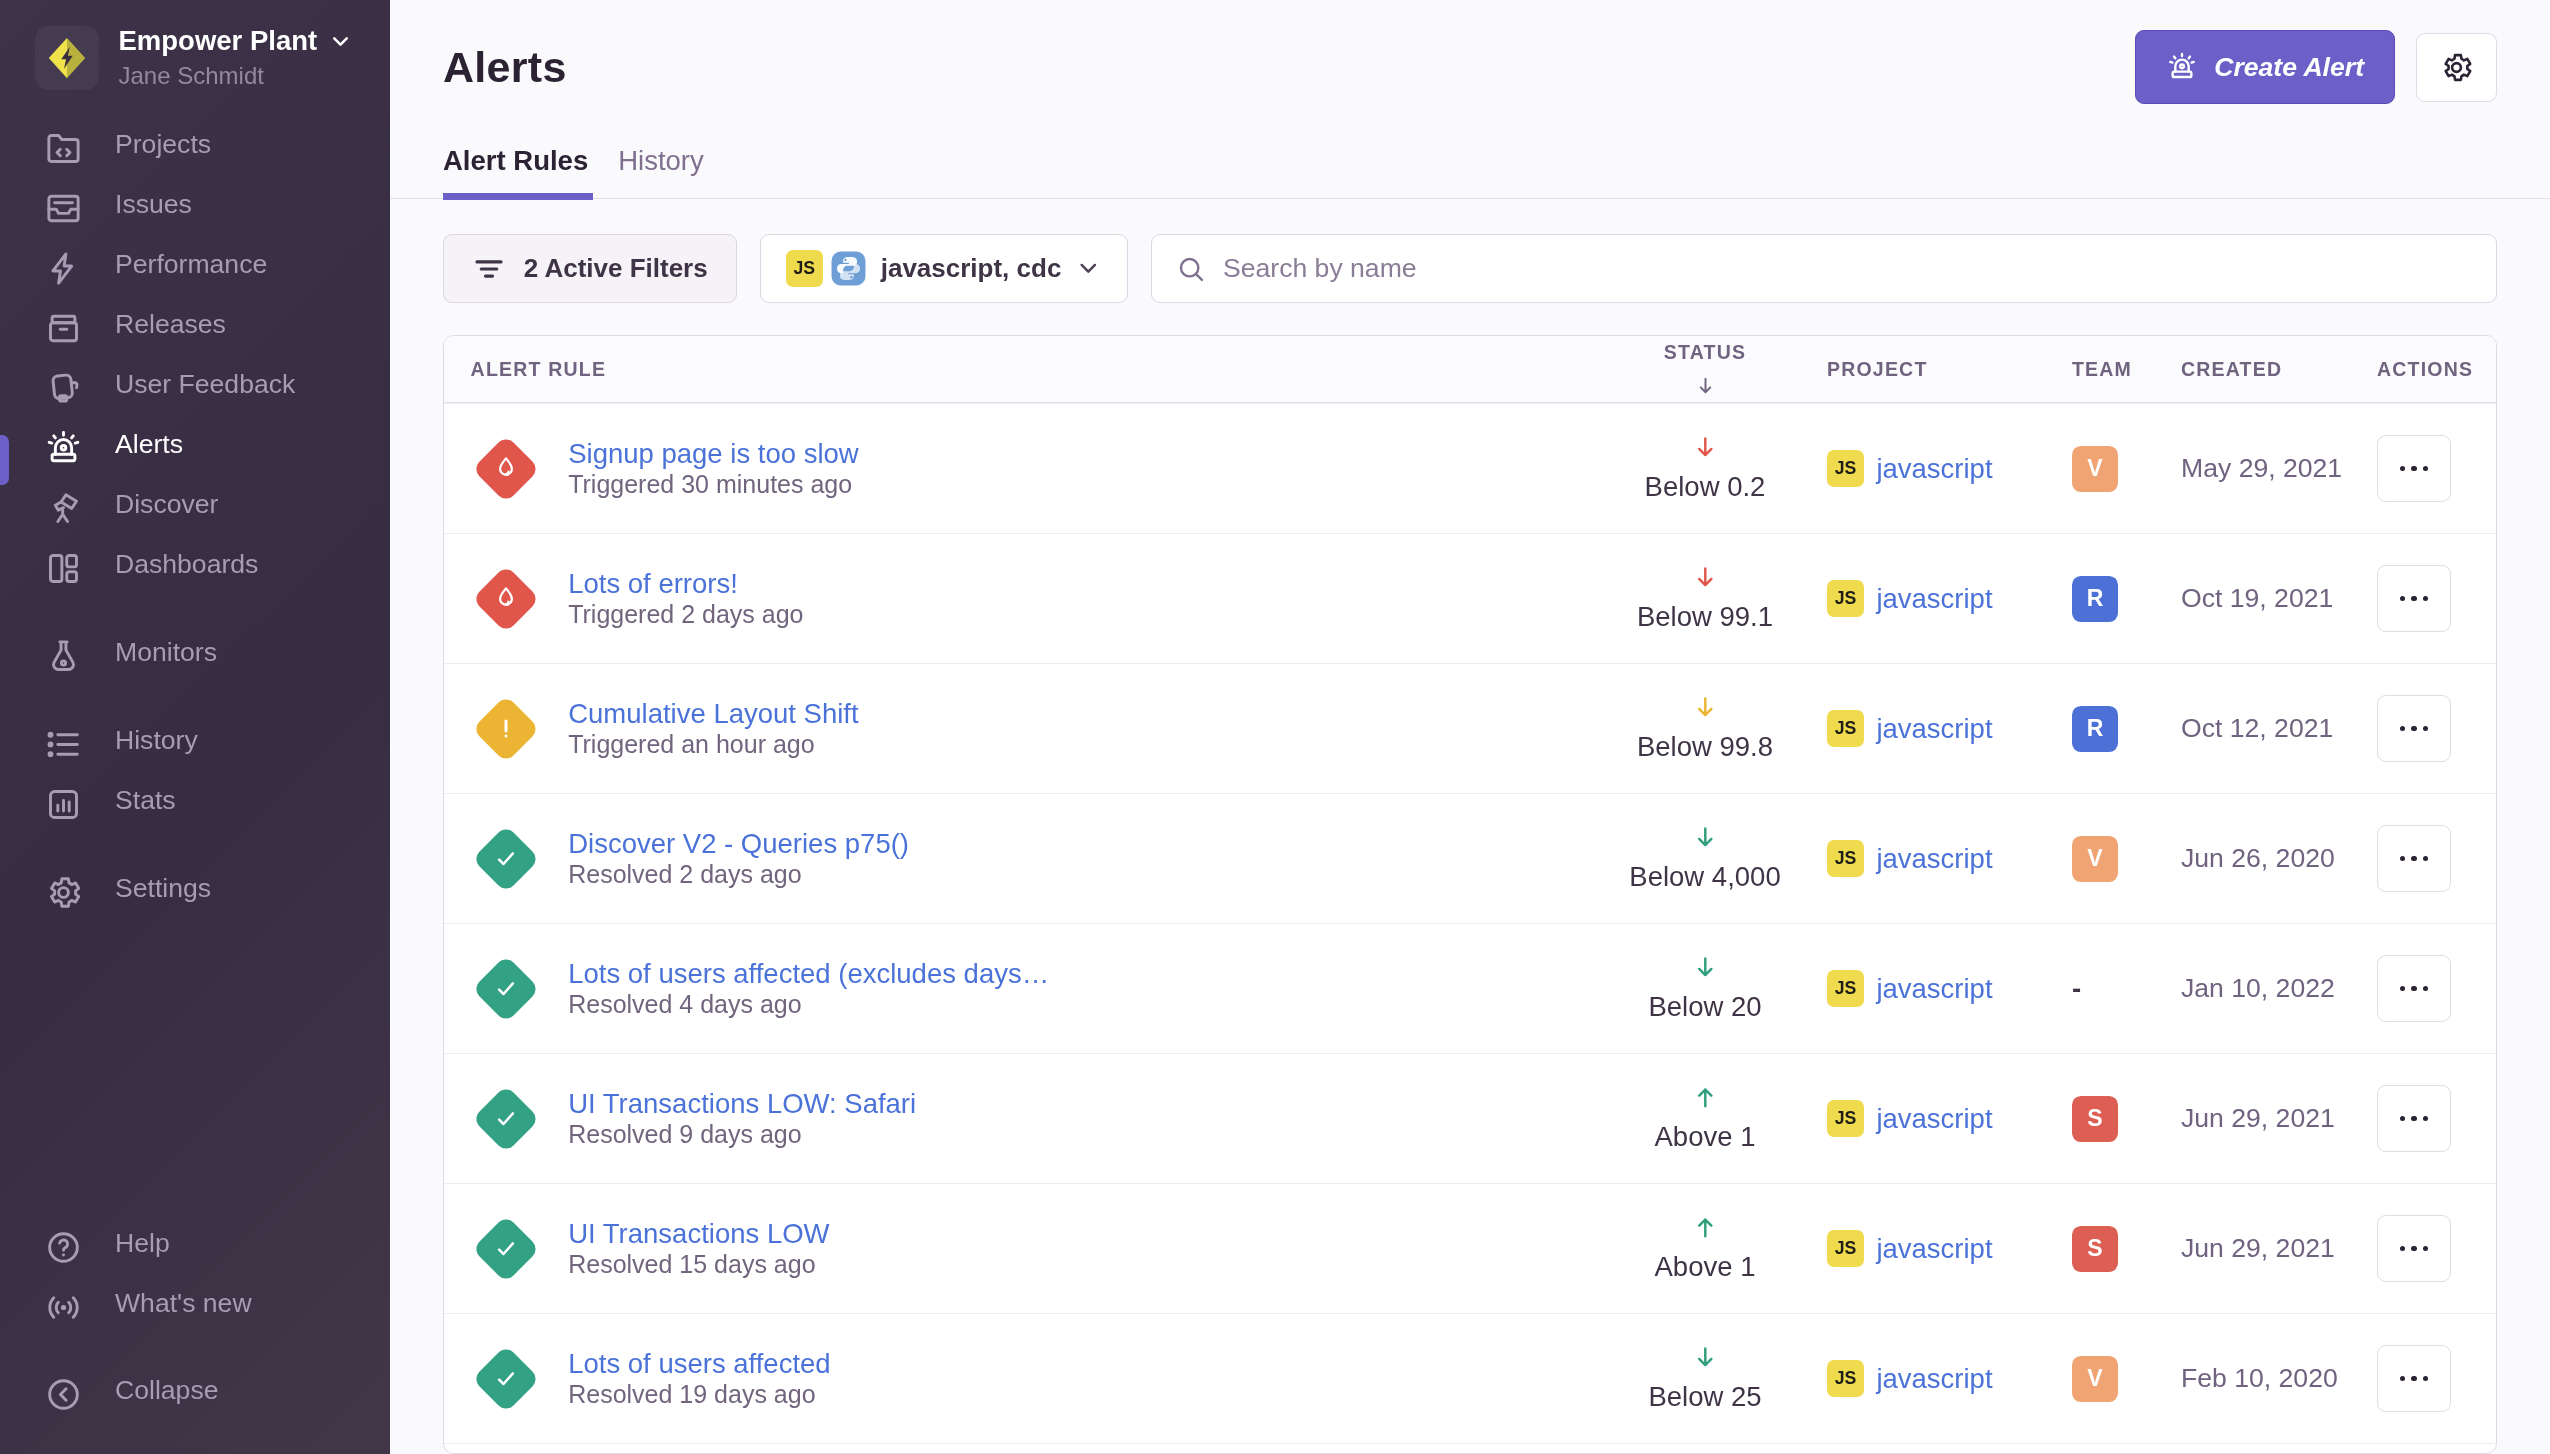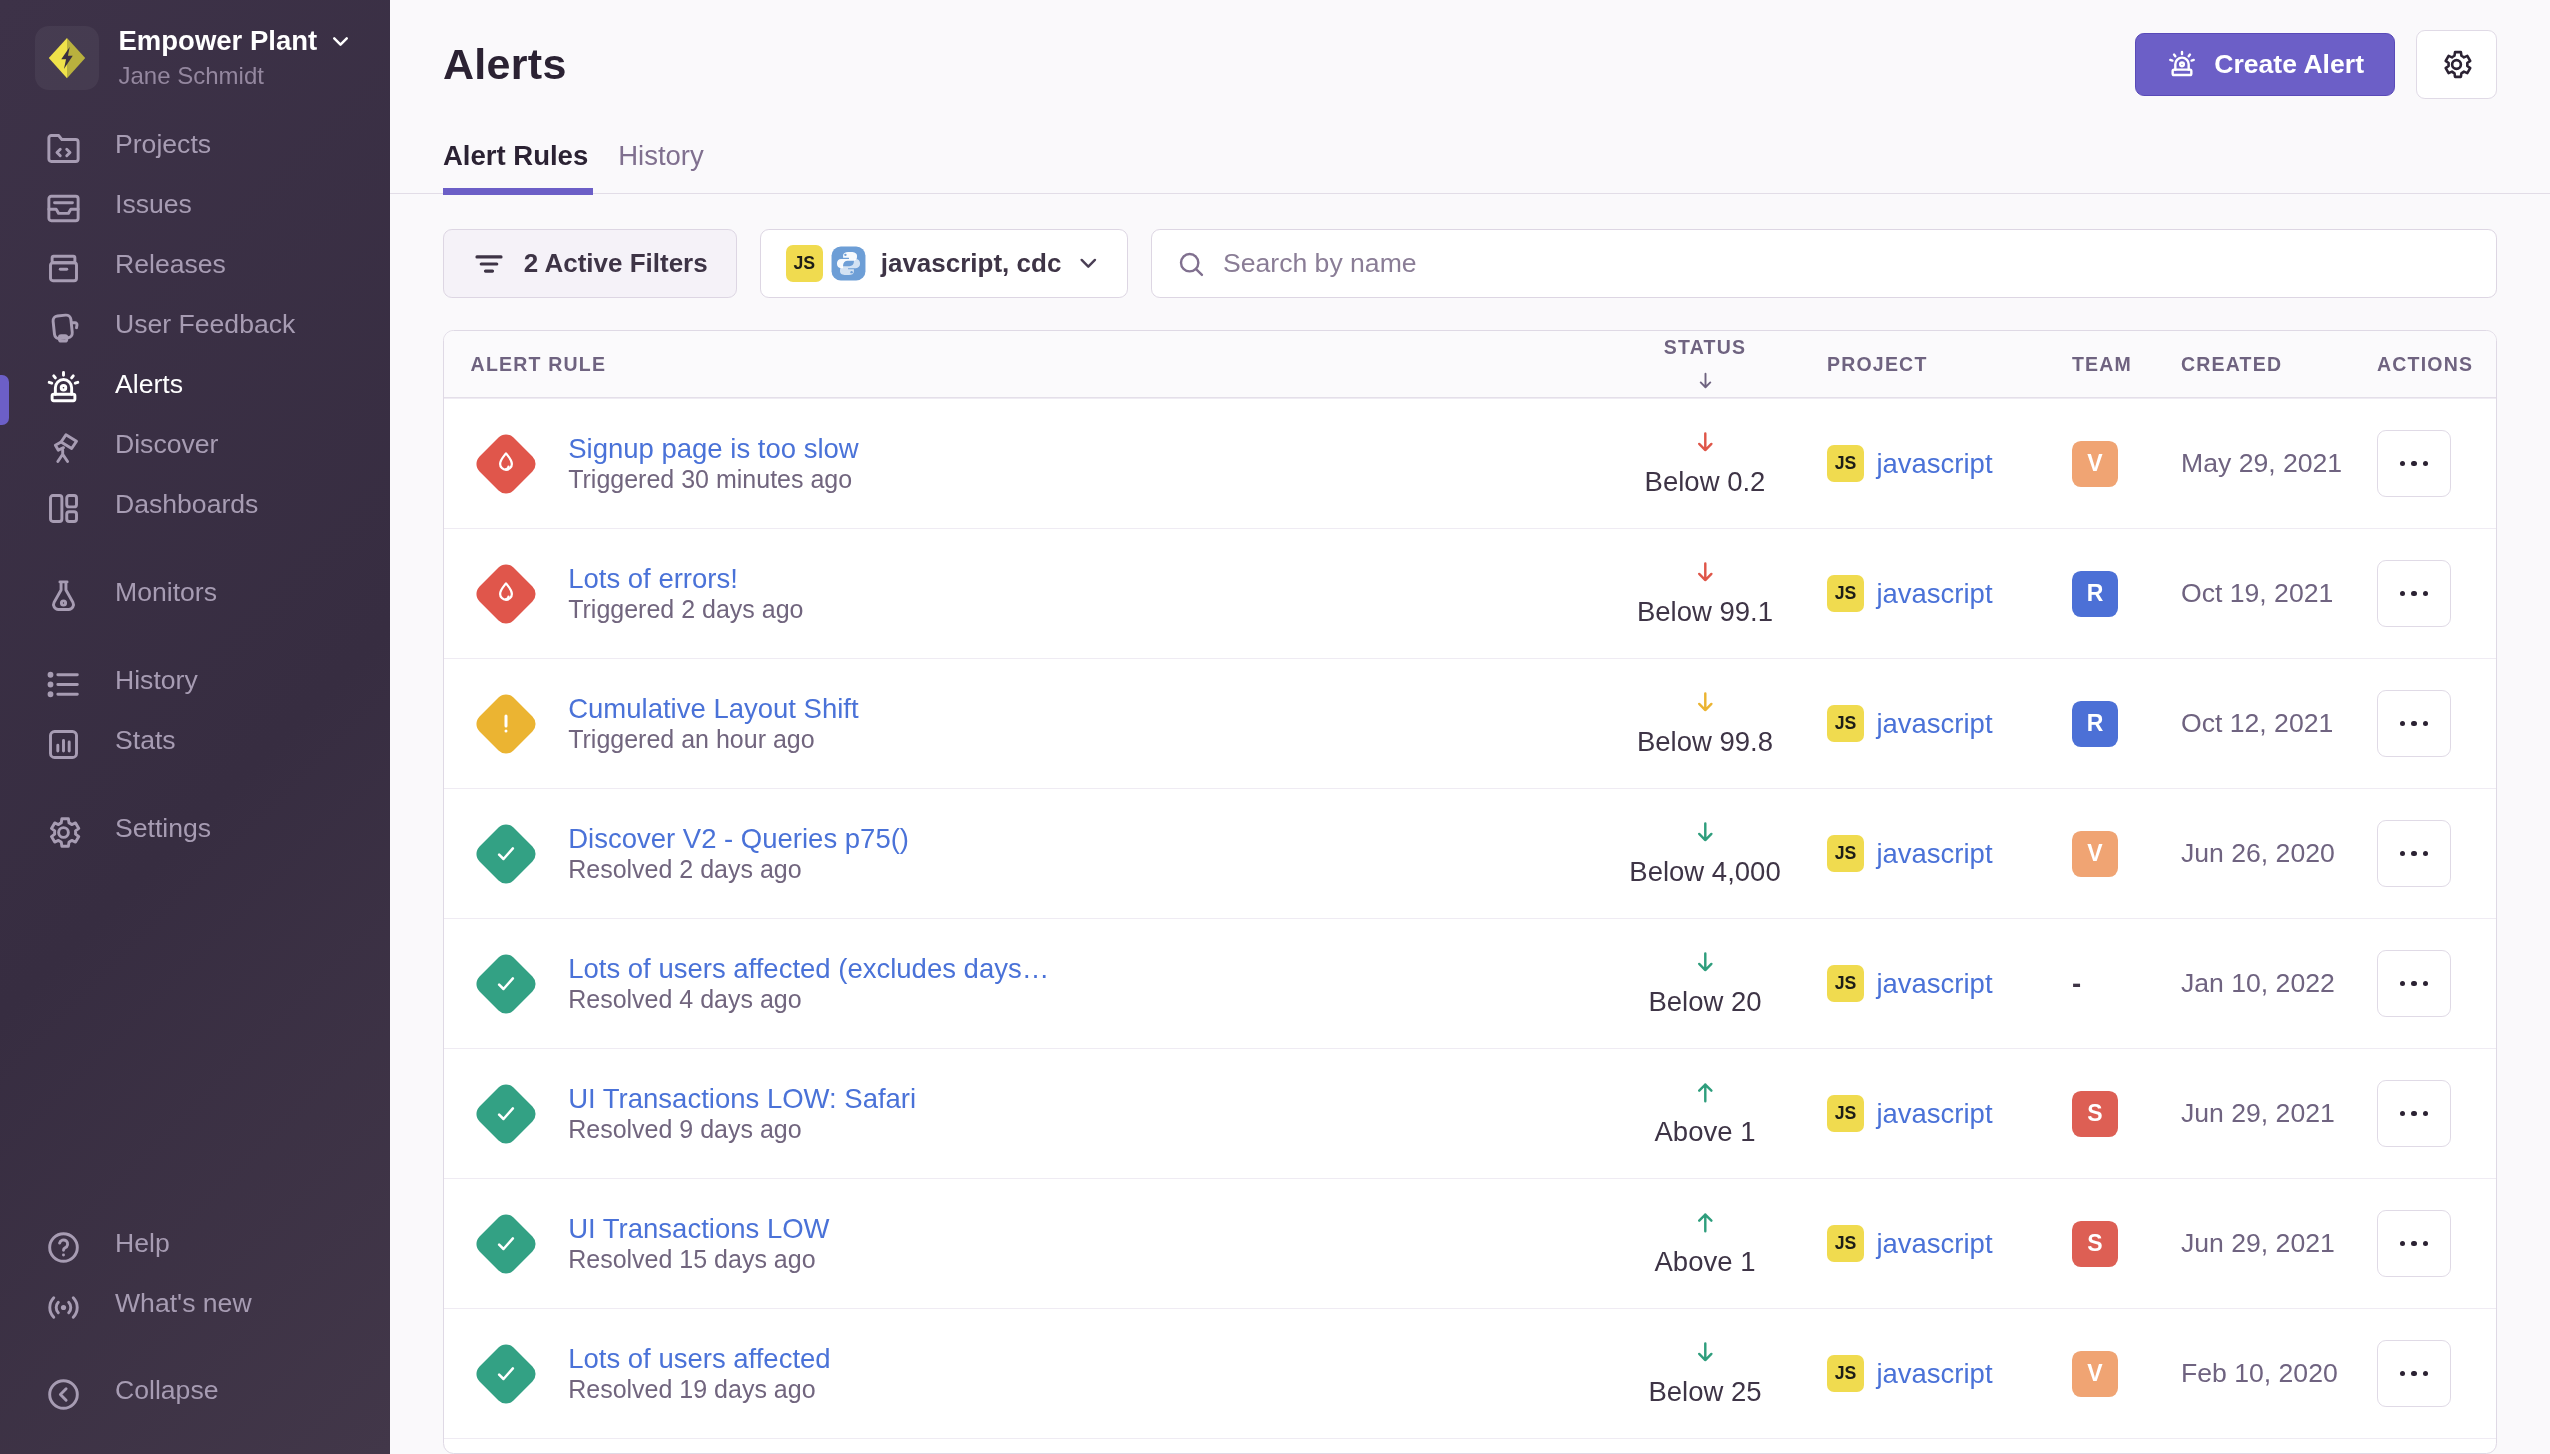--- a/index.html
+++ b/index.html
@@ -51,24 +51,25 @@
 
   
   .main { flex:1; display:flex; flex-direction:column; min-width:0; }
 
   .page-head { padding:30px 53px 0 53px; border-bottom:1.8px solid #E2DDE7; background:#FAF9FB; }
   .page-head-top { display:flex; align-items:center; justify-content:space-between; }
   .page-title { font-size:43px; font-weight:700; color:#2B2233; letter-spacing:0.3px; }
   .head-actions { display:flex; align-items:center; gap:21px; }
   .btn-create {
     display:flex; align-items:center; gap:16px;
-    height:63px; padding:0 30px;
+    height:74px; padding:0 30px;
     background:#6C5FC7; border:1.8px solid #594AB8; border-radius:8.9px;
     color:#FFFFFF; font-size:26.6px; font-weight:700; cursor:pointer;
     font-family:inherit;
+    font-style:italic;
   }
   .btn-gear {
     width:81px; height:69px; background:#FFFFFF;
     border:1.8px solid #E0DAE6; border-radius:8.9px;
     display:flex; align-items:center; justify-content:center; cursor:pointer;
   }
   .tabs { display:flex; gap:30px; margin-top:41px;text-align:center; }
   .tab {
     position:relative; padding-bottom:21px;
     font-size:27.5px; color:#80708F; cursor:pointer;
@@ -221,20 +222,26 @@
         </svg>
       <span>Projects</span>
     </div>
     <div class="side-nav-item">
       <svg class="nav-icon" viewBox="0 0 24 24" fill="none" stroke="currentColor" stroke-width="1.8" stroke-linecap="round" stroke-linejoin="round">
           <rect x="3" y="4.5" width="18" height="15" rx="1.5"></rect>
           <path d="M6.5 8.5h11"></path>
           <path d="M3 12.5h4.5l1.5 2.5h6l1.5-2.5H21"></path>
         </svg>
       <span>Issues</span>
+    </div>
+    <div class="side-nav-item">
+      <svg class="nav-icon" viewBox="0 0 24 24" fill="none" stroke="currentColor" stroke-width="1.8" stroke-linecap="round" stroke-linejoin="round">
+          <path d="M13.5 3 5.5 13.5h4.6L9 21l8-10.5h-4.6L13.5 3Z"></path>
+        </svg>
+      <span>Performance</span>
     </div>
     <div class="side-nav-item">
       <svg class="nav-icon" viewBox="0 0 24 24" fill="none" stroke="currentColor" stroke-width="1.8" stroke-linecap="round" stroke-linejoin="round">
           <rect x="5" y="4.5" width="14" height="4" rx="1"></rect>
           <rect x="4" y="8.5" width="16" height="11" rx="1.5"></rect>
           <path d="M10 12.5h4"></path>
         </svg>
       <span>Releases</span>
     </div>
     <div class="side-nav-item">

